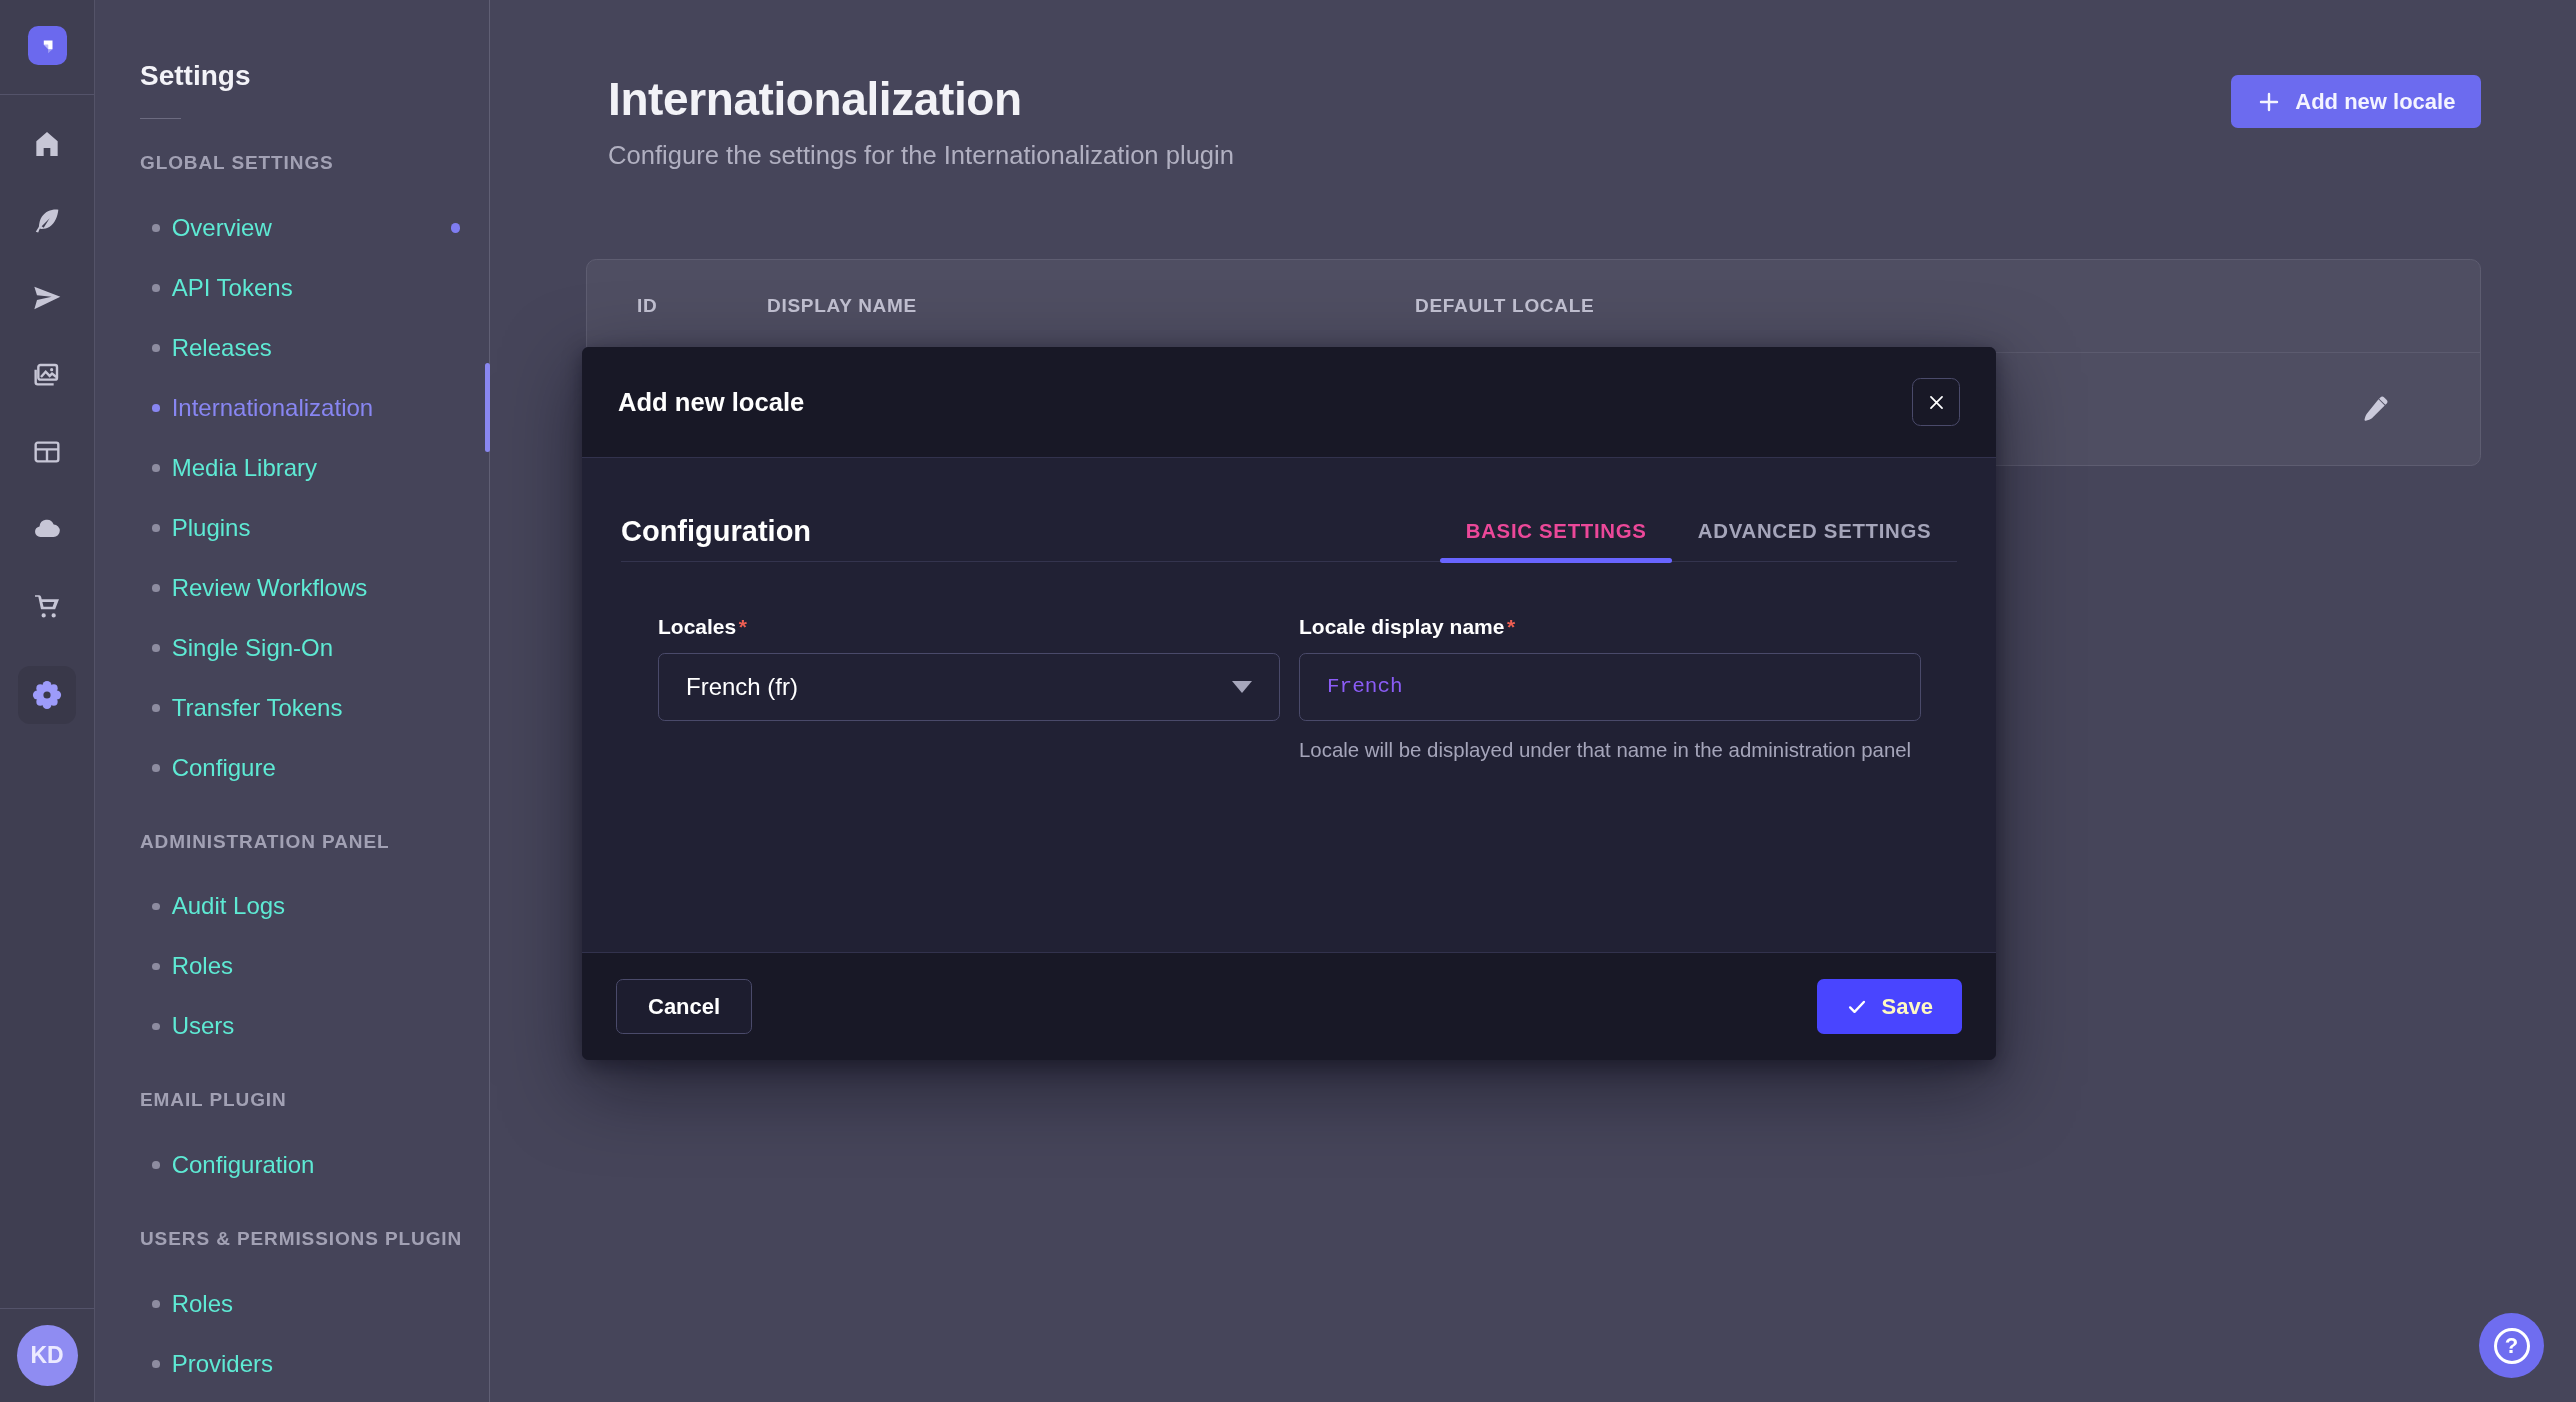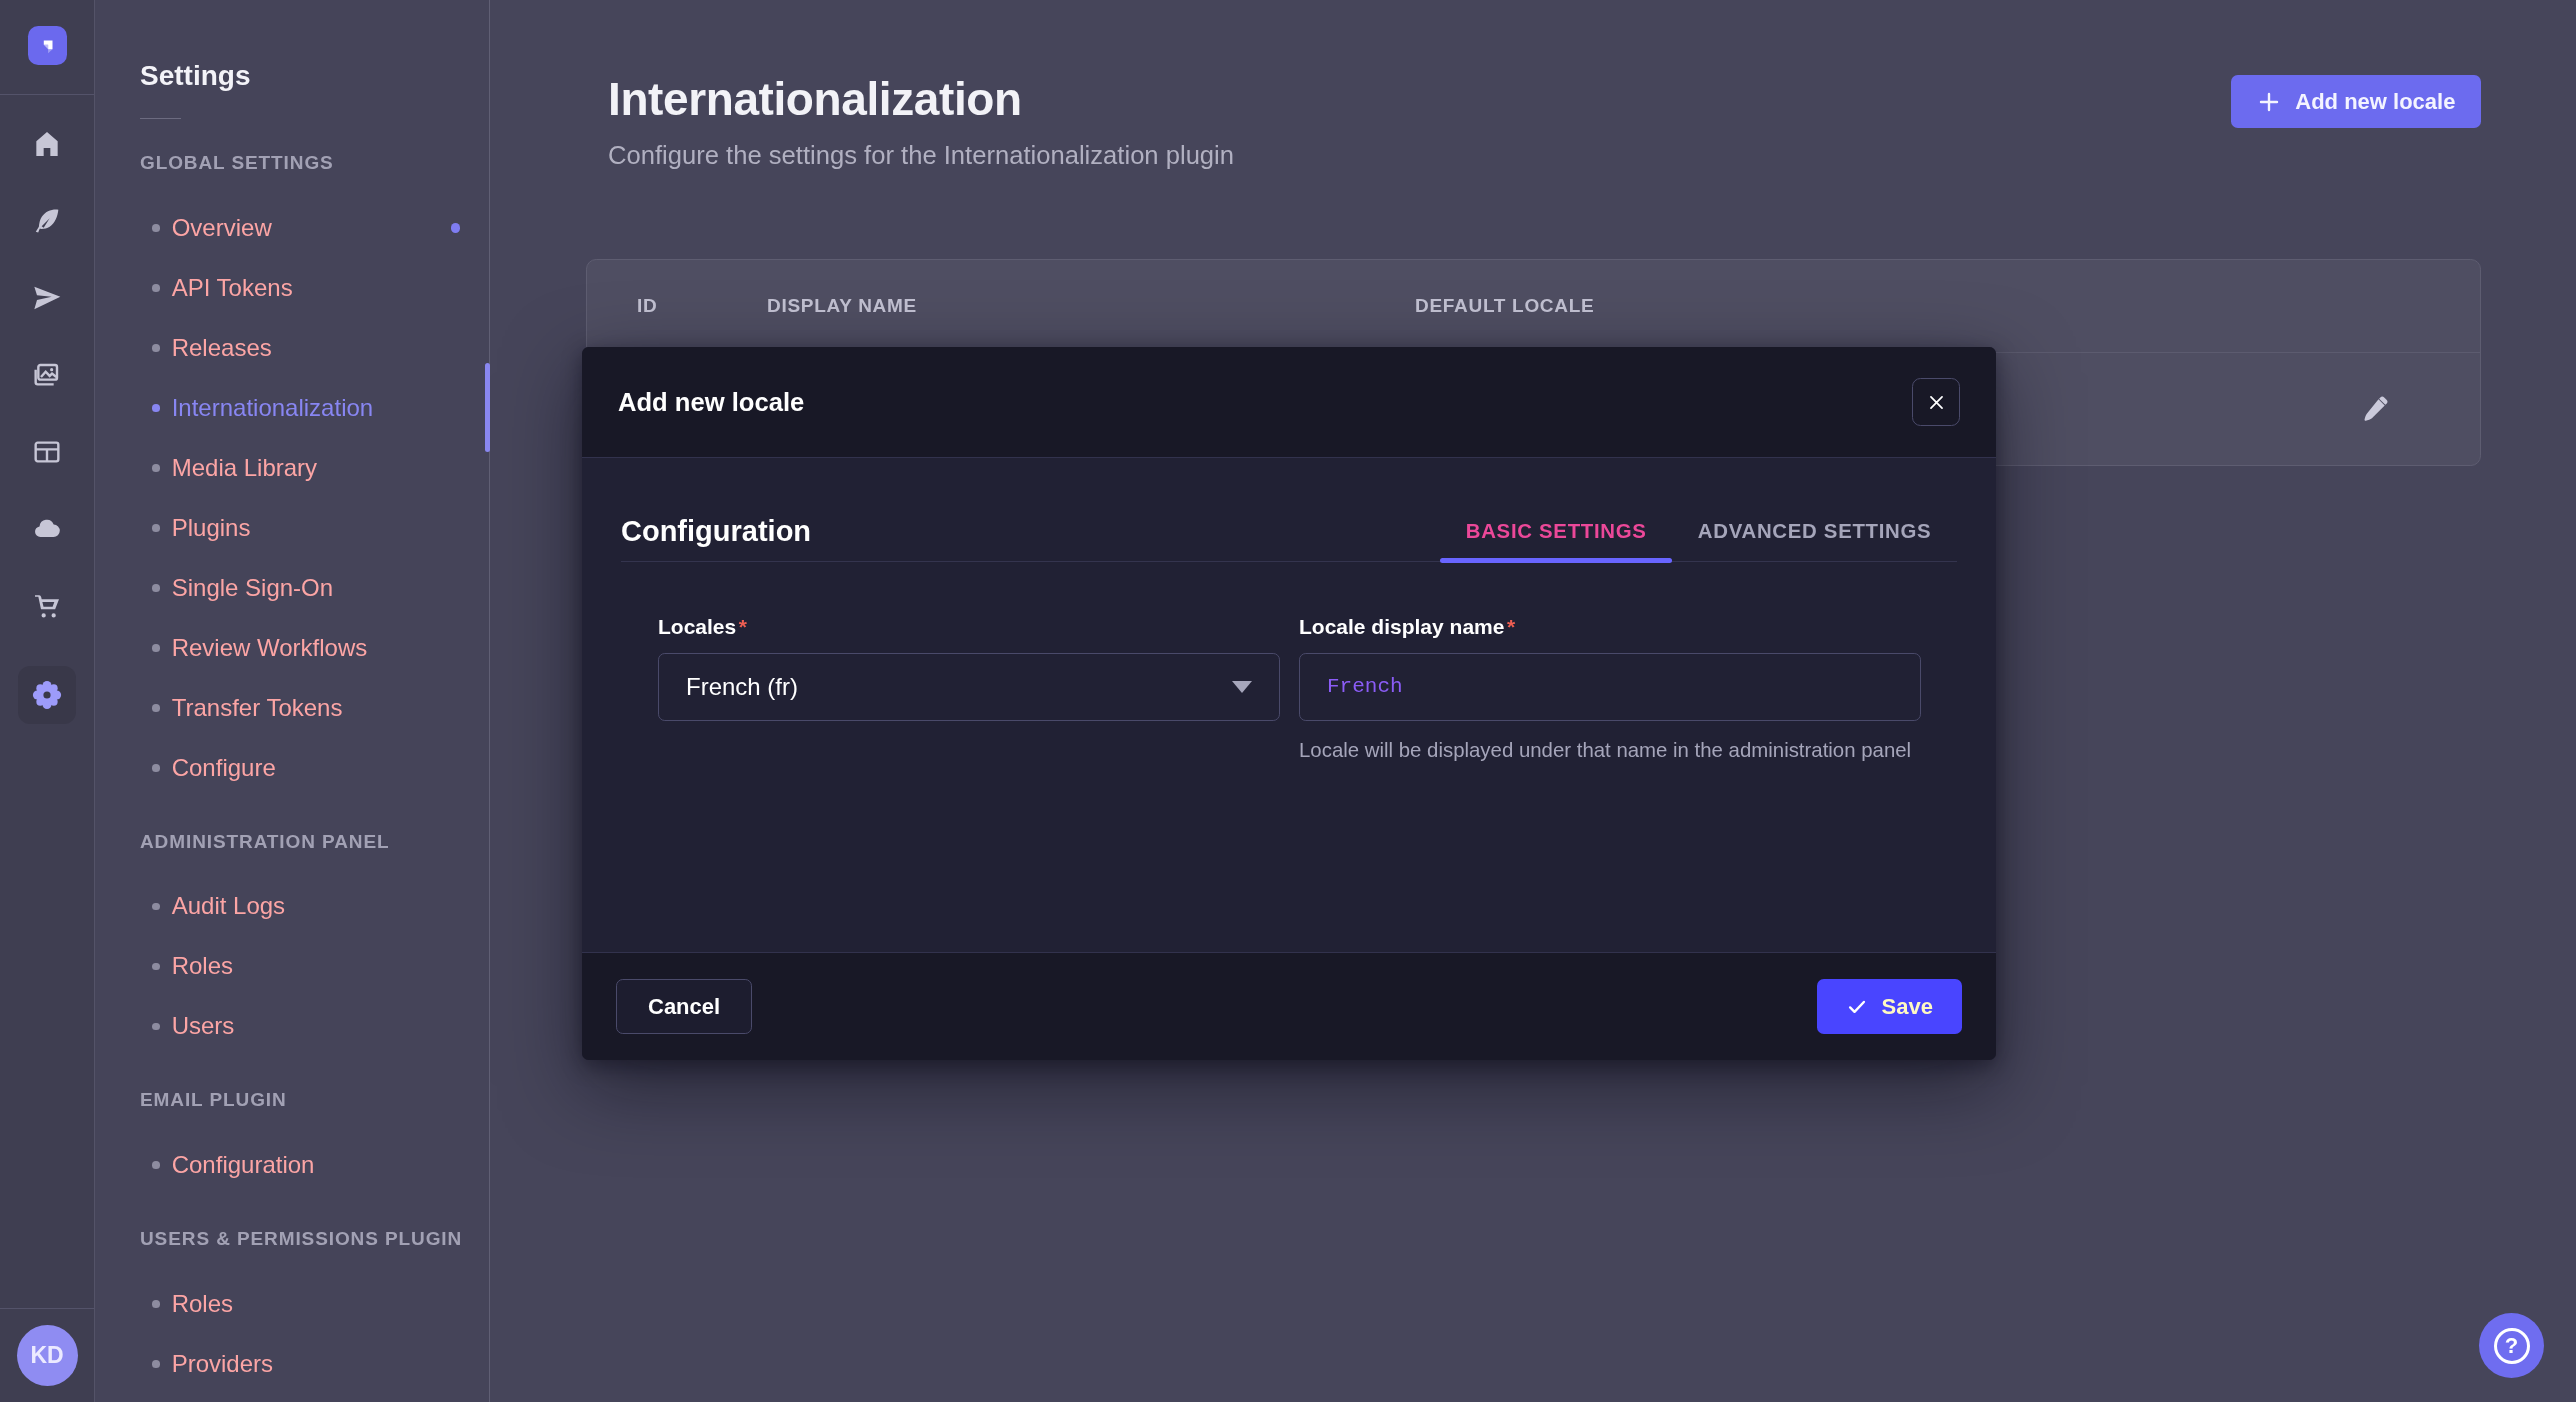--- a/index.html
+++ b/index.html
@@ -26,21 +26,21 @@
   
   .sidebar { position:absolute; left:95px; top:0; width:395px; height:100%;
              background:#454459; border-right:0.9px solid #605f74; z-index:2; padding-top:60px; }
   .sb-title { padding-left:45px; font-size:28px; font-weight:700; color:#f3f3f8; }
   .sb-title-rule { margin:25.6px 0 0 45px; width:41px; height:1.7px; background:#6c6b80; }
   .sb-section { margin-top:31px; }
   .sb-head { height:25.6px; margin-bottom:22px; padding-left:45px; display:flex; align-items:center;
              font-size:19px; font-weight:700; letter-spacing:0.9px; color:#a2a1b4; }
   .s-item { position:relative; height:60px; display:flex; align-items:center; padding-left:57px; cursor:pointer; }
   .bullet { width:7.7px; height:7.7px; border-radius:50%; background:#8d8ca0; flex:0 0 auto; }
-  .s-label { margin-left:12px; font-size:24px; color:#fca5a5; }
+  .s-label { margin-left:12px; font-size:24px; color:#5eead4; }
   .s-item.active .s-label { color:#8886f2; }
   .s-item.active .bullet { background:#8886f2; }
   .s-item.active::after { content:""; position:absolute; right:-0.9px; top:-14.5px; width:5.1px; height:89px;
                           border-radius:3.4px; background:#8987f0; }
   .notif-dot { width:9.4px; height:9.4px; border-radius:50%; background:#7f7df2; position:absolute; right:29px; }
 
   
   .main { position:absolute; left:492px; top:0; right:0; height:100%; }
   .page-head { position:relative; padding:72px 95px 0 116px; }
   .page-title { font-size:46px; font-weight:700; color:#f2f2f7; letter-spacing:-0.4px; }
@@ -205,25 +205,25 @@
     <div class="s-item">
       <span class="bullet"></span>
       <span class="s-label">Media Library</span>
     </div>
     <div class="s-item">
       <span class="bullet"></span>
       <span class="s-label">Plugins</span>
     </div>
     <div class="s-item">
       <span class="bullet"></span>
+      <span class="s-label">Review Workflows</span>
+    </div>
+    <div class="s-item">
+      <span class="bullet"></span>
       <span class="s-label">Single Sign-On</span>
-    </div>
-    <div class="s-item">
-      <span class="bullet"></span>
-      <span class="s-label">Review Workflows</span>
     </div>
     <div class="s-item">
       <span class="bullet"></span>
       <span class="s-label">Transfer Tokens</span>
     </div>
     <div class="s-item">
       <span class="bullet"></span>
       <span class="s-label">Configure</span>
     </div>
   </div>

